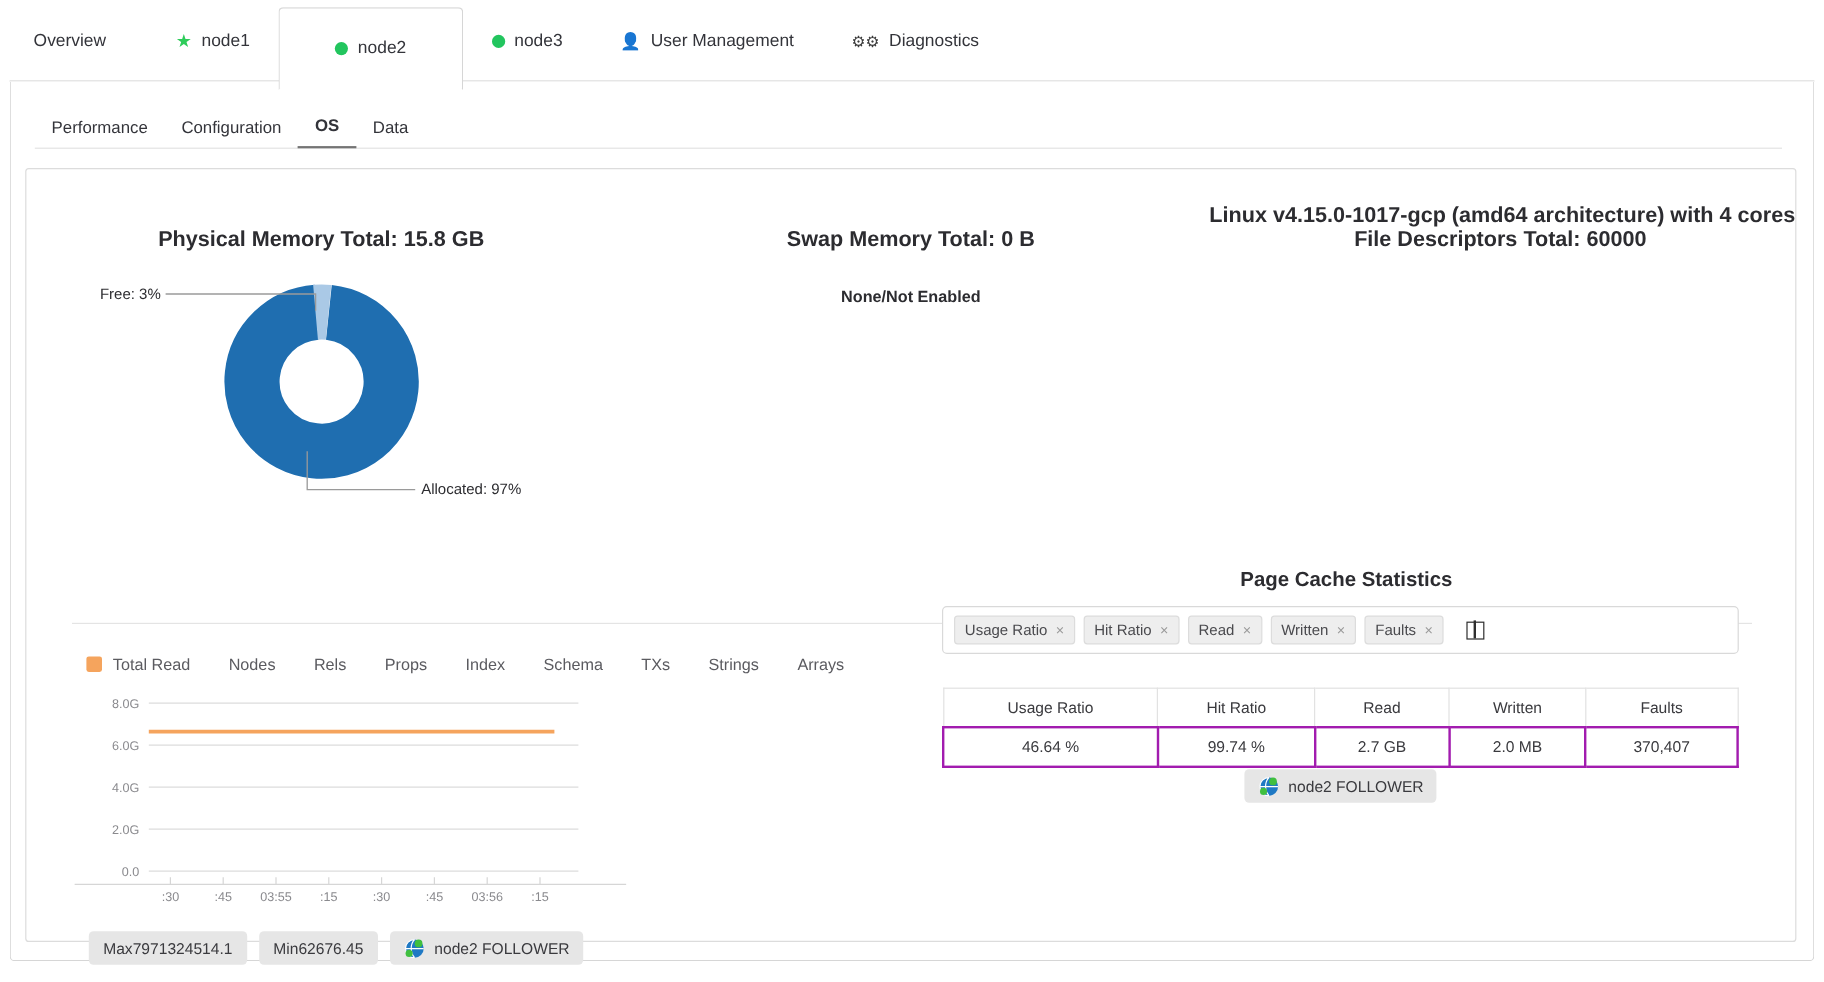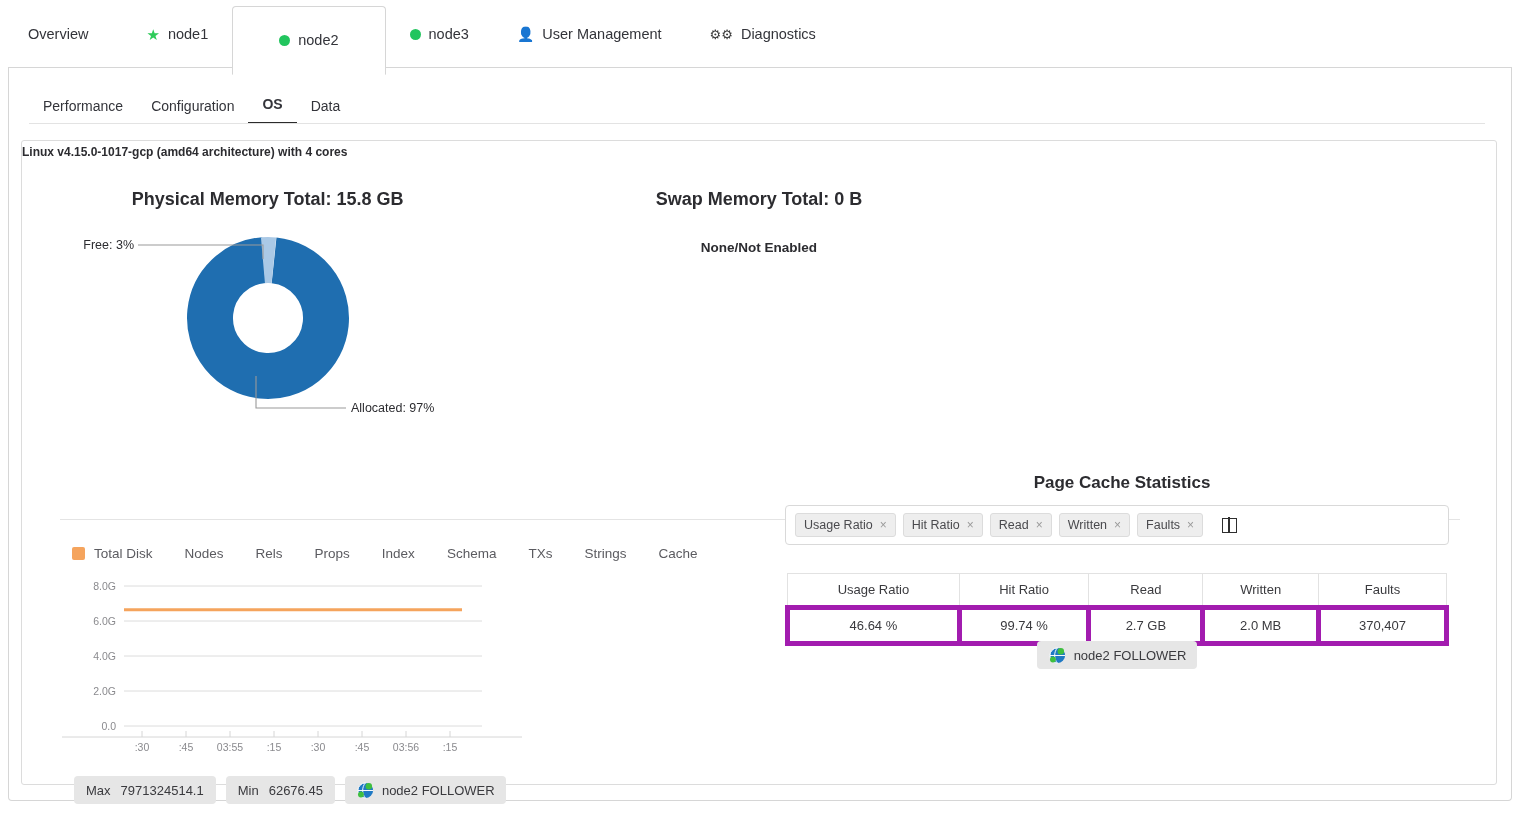--- a/index.html
+++ b/index.html
@@ -72,22 +72,22 @@
   }
 
   
   .card {
     position: absolute; left: 12px; top: 72px;
     width: 1476px; height: 645px;
     border: 1px solid #dcdcdc; background: #fff; border-radius: 3px;
   }
 
   .os-title {
-    position: absolute; top: 4px; left: 0; width: 100%;
-    text-align: left; font-size: 12px; font-weight: bold; color: #2c2c30;
+    position: absolute; top: 28px; left: 0; width: 100%;
+    text-align: right; font-size: 18px; font-weight: bold; color: #2c2c30;
   }
 
   
   .mem-cols {
     position: absolute; top: 40px; left: 0; width: 100%; height: 330px;
     display: flex;
   }
   .mem-col { flex: 1 1 0; position: relative; }
   .mem-title {
     text-align: center; font-size: 18px; font-weight: bold; color: #2c2c30;
@@ -119,21 +119,21 @@
   }
 
   
   .chart-area { position: absolute; left: 40px; top: 440px; width: 460px; height: 190px; }
   .chart-stats {
     position: absolute; left: 52px; top: 635px;
     display: flex; align-items: center; gap: 10px;
   }
   .pill {
     background: #e6e6e6; border-radius: 4px; height: 28px;
-    display: flex; align-items: center; gap: 10px; padding: 0 12px;
+    display: flex; align-items: center; padding: 0 12px;
     font-size: 13px; color: #3a3a3e;
   }
   .pill .lbl { font-weight: normal; color: #3a3a3e; }
   .pill .val { color: #3a3a3e; }
   .pill.node { gap: 7px; padding: 0 11px; }
 
   
   .pc-title {
     position: absolute; left: 760px; top: 332px; width: 680px;
     text-align: center; font-size: 17px; font-weight: bold; color: #2c2c30;
@@ -160,21 +160,21 @@
 
   .pc-table {
     position: absolute; left: 763px; top: 432px; width: 664px;
     border-collapse: collapse; font-size: 13px;
   }
   .pc-table th {
     border: 1px solid #e2e2e2; font-weight: normal; color: #3a3a3e;
     padding: 8px 4px; text-align: center; background: #fff;
   }
   .pc-table td {
-    border: 5px solid #a21caf; color: #3a3a3e;
+    border: 2px solid #a21caf; color: #3a3a3e;
     padding: 8px 4px; text-align: center; background: #fff;
   }
   .pc-node {
     position: absolute; left: 763px; top: 500px; width: 664px;
     display: flex; justify-content: center;
   }
 
   
   .globe { width: 19px; height: 19px; flex: 0 0 auto; }
 
@@ -246,38 +246,39 @@
           </svg>
         </div>
       </div>
 
       <div class="mem-col">
         <div class="mem-title">Swap Memory Total: 0 B</div>
         <div class="none-text">None/Not Enabled</div>
       </div>
 
       <div class="mem-col">
+        <div class="mem-title">File Descriptors Total: 60000</div>
       </div>
     </div>
 
     <div class="divider"></div>
 
     <div class="disk-legend" id="disk-legend">
         <div class="legend-item first">
           <span class="legend-swatch" style="background: rgb(245, 164, 93);"></span>
-          <span>Total Disk</span>
+          <span>Total Read</span>
         </div>
         <div class="legend-item"><span>Nodes</span></div>
         <div class="legend-item"><span>Rels</span></div>
         <div class="legend-item"><span>Props</span></div>
         <div class="legend-item"><span>Index</span></div>
         <div class="legend-item"><span>Schema</span></div>
         <div class="legend-item"><span>TXs</span></div>
         <div class="legend-item"><span>Strings</span></div>
-        <div class="legend-item"><span>Cache</span></div>
+        <div class="legend-item"><span>Arrays</span></div>
       </div>
 
     <div class="chart-area">
       <svg width="460" height="190" viewBox="0 0 460 190">
         <g id="ygrid">
             <line x1="62" x2="420" y1="145" y2="145" stroke="#dcdcdc" stroke-width="1"></line>
             <line x1="62" x2="420" y1="110" y2="110" stroke="#dcdcdc" stroke-width="1"></line>
             <line x1="62" x2="420" y1="75" y2="75" stroke="#dcdcdc" stroke-width="1"></line>
             <line x1="62" x2="420" y1="40" y2="40" stroke="#dcdcdc" stroke-width="1"></line>
             <line x1="62" x2="420" y1="5" y2="5" stroke="#dcdcdc" stroke-width="1"></line>

